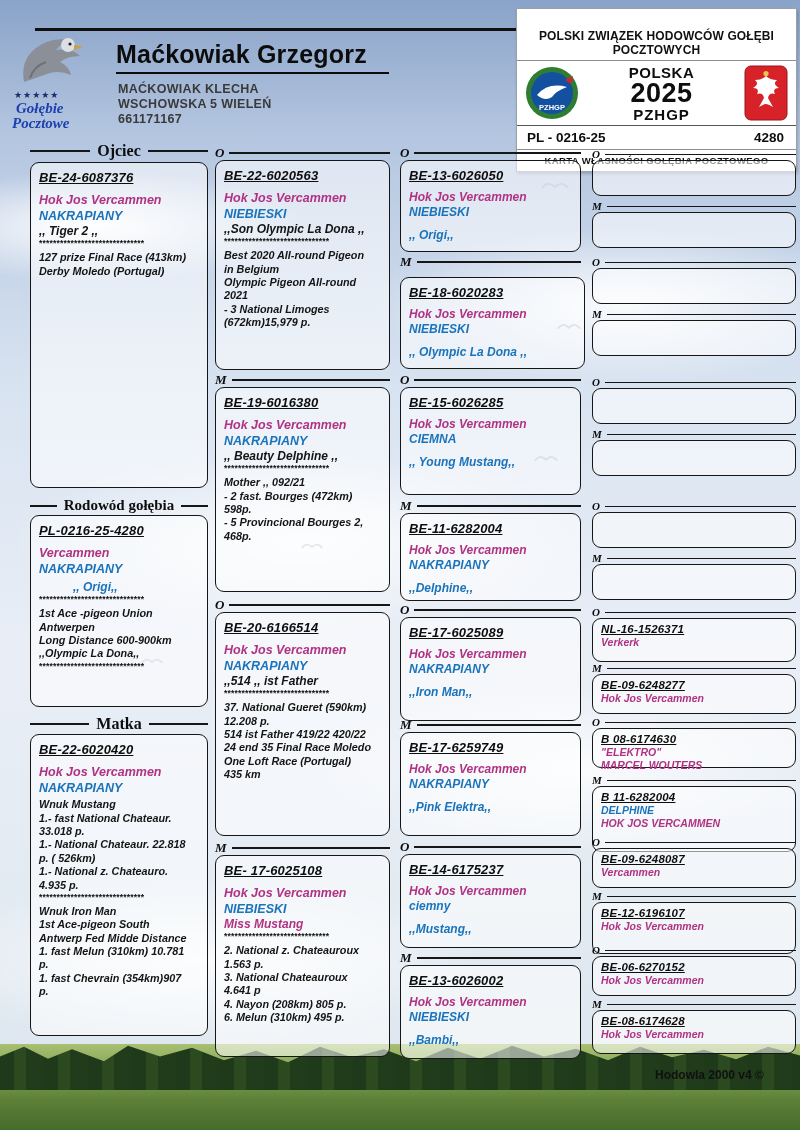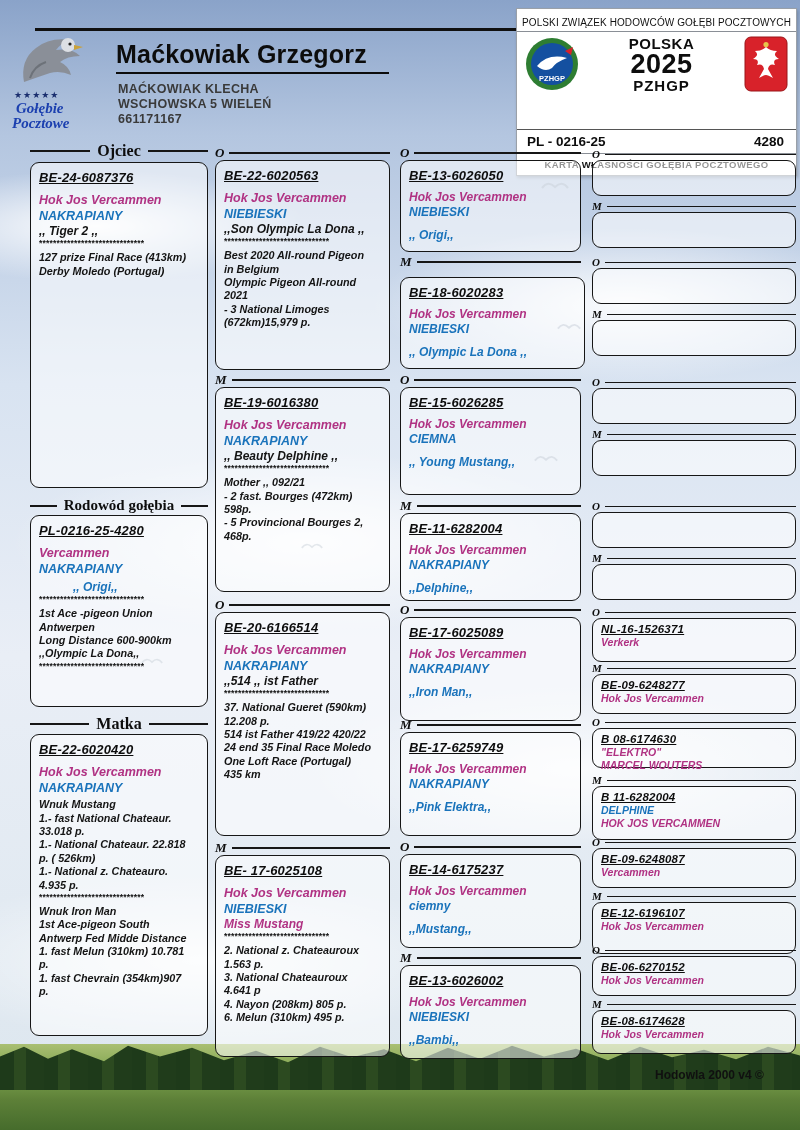--- a/index.html
+++ b/index.html
@@ -24,27 +24,27 @@
   
   .brname { position:absolute; left:116px; top:40px; font-size:25px; font-weight:bold; color:#0c0c0c;
     border-bottom:2.5px solid #0c0c0c; padding:0 22px 3px 0; letter-spacing:.2px; }
   .brline { position:absolute; left:118px; font-size:12.5px; font-weight:bold; color:#3a3a3a; letter-spacing:.3px; }
   .logo-stars { position:absolute; left:14px; top:90px; font-size:9px; color:#1a2e6e; letter-spacing:1px; }
   .logo-t1 { position:absolute; left:16px; top:100px; font:bold italic 15px "Liberation Serif", serif; color:#1b3faf; }
   .logo-t2 { position:absolute; left:12px; top:115px; font:bold italic 15px "Liberation Serif", serif; color:#1b3faf; }
   .logo-eagle { position:absolute; left:10px; top:28px; }
 
   .cert { position:absolute; left:516px; top:8px; width:281px; background:#ffffff; border:1px solid #9aa0a8; box-shadow:1px 2px 3px rgba(0,0,0,.2); }
-  .cert-org { font-size:10px; font-weight:normal; text-align:center; padding:8px 2px 3px; border-bottom:1px solid #8a8f96; color:#111; letter-spacing:.1px; }
+  .cert-org { font-size:12px; font-weight:bold; text-align:center; padding:20px 2px 3px; border-bottom:1px solid #8a8f96; color:#111; letter-spacing:.1px; }
   .cert-mid { display:flex; align-items:center; justify-content:space-between; padding:4px 8px; height:64px; }
   .cert-center { text-align:center; line-height:1; }
   .cert-country { font-size:15px; font-weight:bold; color:#0d0d0d; letter-spacing:.5px; }
   .cert-year { font-size:27px; font-weight:bold; color:#0d0d0d; letter-spacing:.5px; }
   .cert-abbr { font-size:15px; font-weight:bold; color:#0d0d0d; letter-spacing:1px; }
-  .cert-ringrow { display:flex; justify-content:space-between; border-top:1.5px solid #555; border-bottom:1px solid #8a8f96; padding:4px 12px 4px 10px;margin-top:33px; }
+  .cert-ringrow { display:flex; justify-content:space-between; border-top:1.5px solid #555; border-bottom:1px solid #8a8f96; padding:4px 12px 4px 10px; }
   .cert-ring, .cert-serial { font-size:13.5px; font-weight:bold; color:#0d0d0d; }
   .cert-title { font-size:9.5px; font-weight:bold; text-align:center; padding:5px 2px; color:#111; letter-spacing:.4px; }
 
   
   .box { position:absolute; border:1.6px solid #161616; border-radius:9px; background:rgba(255,255,255,.55); padding:7px 8px; }
   .ring { font-size:13px; font-weight:bold; font-style:italic; text-decoration:underline; color:#0d0d0d; letter-spacing:.2px; margin-bottom:8px; }
   .loft { font:bold italic 12.5px "Liberation Sans", sans-serif; color:#b03283; line-height:1.25; }
   .colr { font:bold italic 12.5px "Liberation Sans", sans-serif; color:#1a73bb; line-height:1.25; }
   .name { font:bold italic 12px "Liberation Sans", sans-serif; color:#141414; }
   .name.blue { color:#1a73bb; }
@@ -432,21 +432,21 @@
   <div class="box g4" style="left:592px;top:728px;width:204px;height:40px">
     <div class="ring">B 08-6174630</div>
     <div class="l1">"ELEKTRO"</div>
     <div class="l2">MARCEL WOUTERS</div>
   </div>
 
   <div class="dvd sm" style="left:592px;top:773px;width:204px">
       <span class="sx">M</span>
       <span class="ln"></span>
     </div>
-  <div class="box g4" style="left:592px;top:786px;width:204px;height:54px">
+  <div class="box g4" style="left:592px;top:786px;width:204px;height:66px">
     <div class="ring">B 11-6282004</div>
     <div class="l1 blue">DELPHINE</div>
     <div class="l2">HOK JOS VERCAMMEN</div>
   </div>
 
   <div class="dvd sm" style="left:592px;top:835px;width:204px">
       <span class="sx">O</span>
       <span class="ln"></span>
     </div>
   <div class="box g4" style="left:592px;top:848px;width:204px;height:40px">

